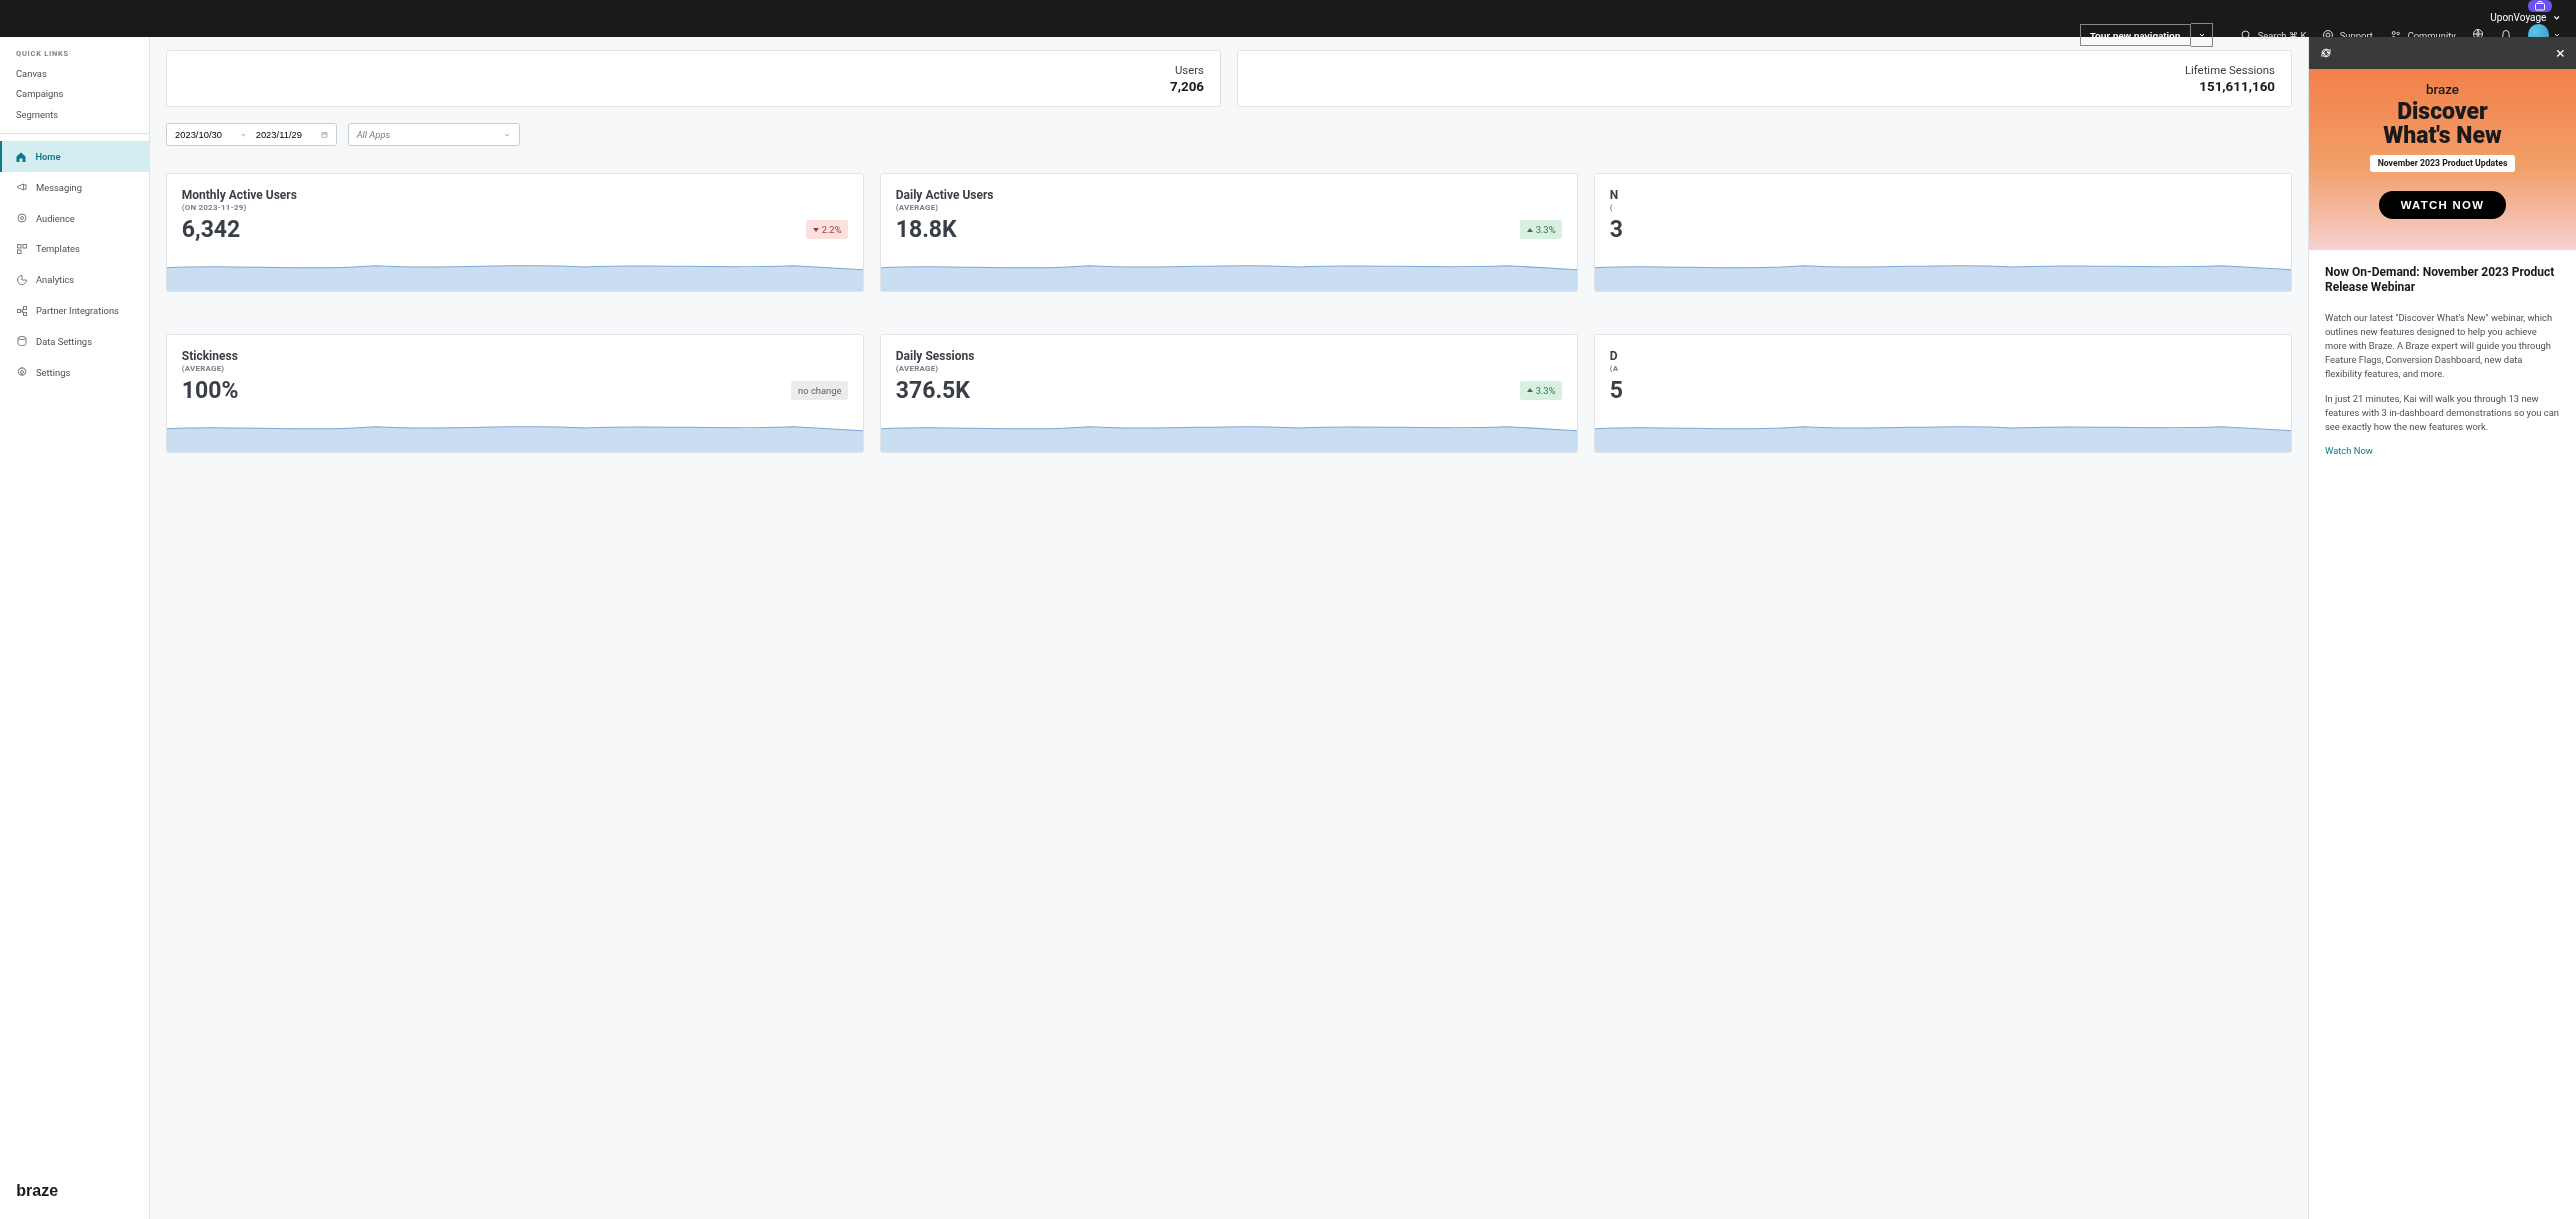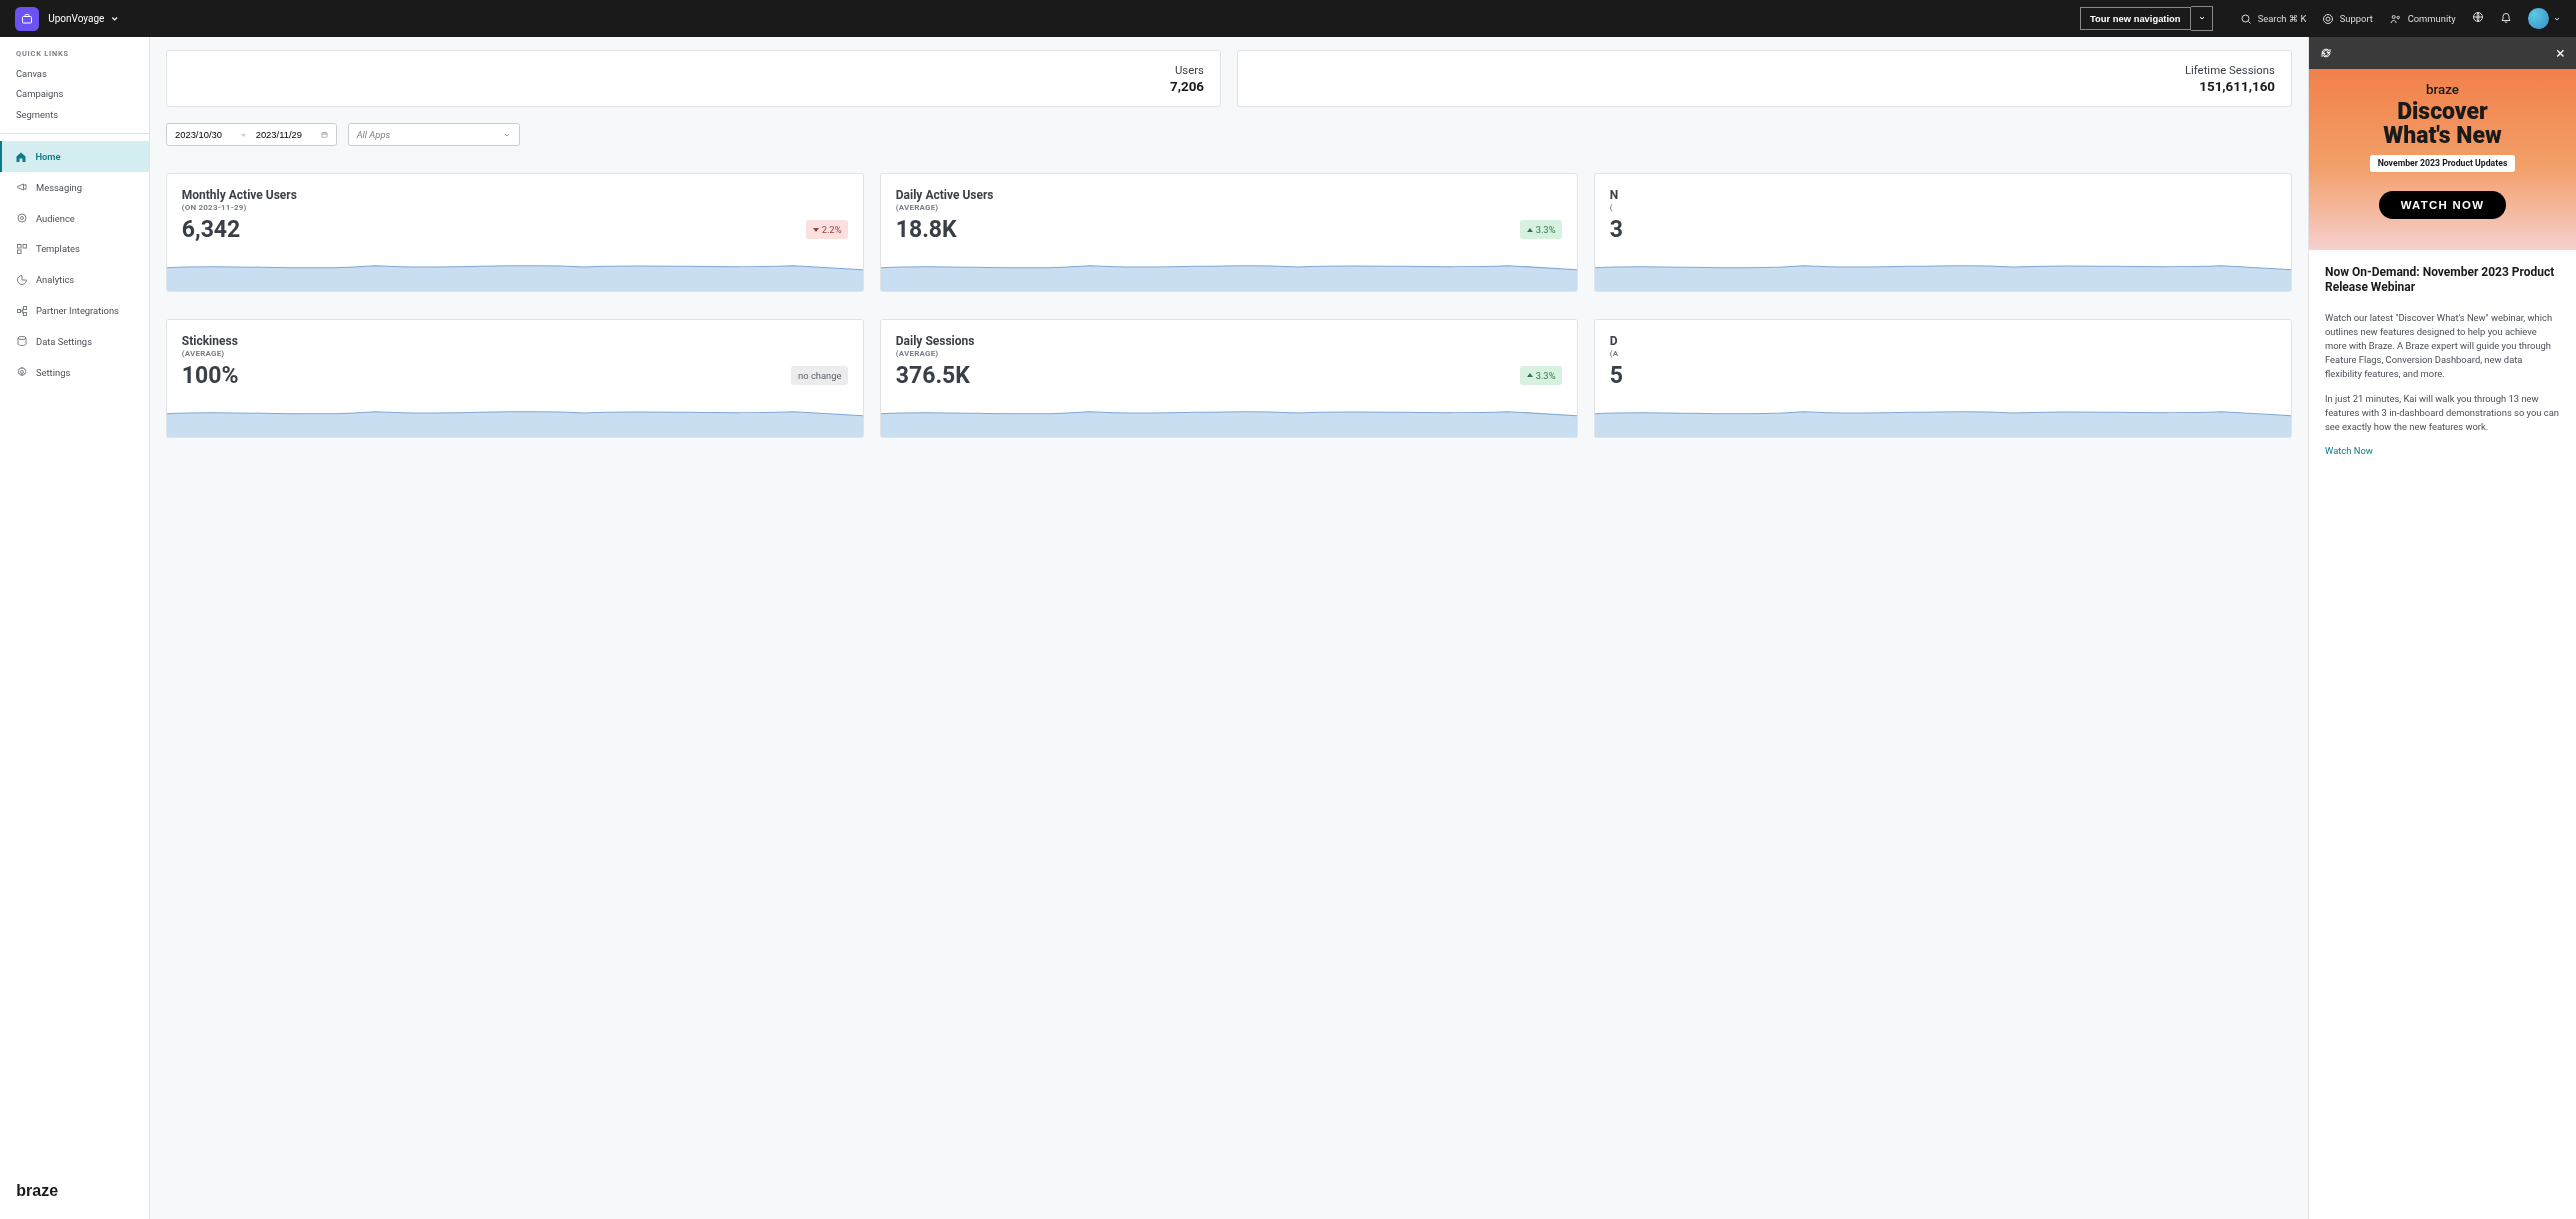--- a/index.html
+++ b/index.html
@@ -1,19 +1,19 @@
 <!DOCTYPE html>
 <html style="font-size:10.7px"><head>
 <meta charset="utf-8">
 <style>
 * { margin: 0; padding: 0; box-sizing: border-box; }
 body { font-family: -apple-system, BlinkMacSystemFont, "Segoe UI", Roboto, sans-serif; background: #f7f8f9; color: #1a1a1a; }
 
 
-.topnav { height: 37px; background: #1a1a1a; display: flex; align-items: center; padding: 0 14.8px; color: #fff; }
+.topnav { height: 37px; background: #1a1a1a; display: flex; align-items: flex-end; padding: 0 14.8px; color: #fff; flex-direction: column; }
 .logo-box { width: 24px; height: 24px; background: #6b52f2; border-radius: 5.4px; display: flex; align-items: center; justify-content: center; margin-right: 9.4px; }
 .workspace-btn { display: flex; align-items: center; gap: 5.4px; font-size: 10px; cursor: pointer; }
 .topnav-center { margin-left: auto; display: flex; align-items: center; gap: 8px; }
 .tour-btn { display: flex; align-items: center; }
 .tour-btn button { background: transparent; border: 0.7px solid #888; color: #fff; padding: 4.7px 9.4px; font-size: 9.4px; font-weight: 600; cursor: pointer; }
 .tour-btn .drop { border: 0.7px solid #888; border-left: none; padding: 4.7px 6.7px; cursor: pointer; }
 .topnav-right { display: flex; align-items: center; gap: 16px; margin-left: 19px; }
 .nav-item { display: flex; align-items: center; gap: 5.4px; font-size: 9.4px; color: #ddd; cursor: pointer; }
 .icon-btn { cursor: pointer; color: #ddd; }
 .avatar-wrap { display: flex; align-items: center; gap: 4px; cursor: pointer; }
@@ -37,21 +37,21 @@
 .top-stats { display: flex; gap: 16px; margin-bottom: 16px; text-align: right; }
 .stat-card { background: #fff; border: 0.7px solid #e0e2e5; border-radius: 2.7px; padding: 12px 16px; flex: 1; }
 .stat-card .lbl { font-size: 11.4px; color: #3a3f47; margin-bottom: 1.3px; }
 .stat-card .val { font-size: 13.4px; font-weight: 700; }
 
 .filters { display: flex; gap: 10.7px; margin-bottom: 27px; }
 .date-range { display: flex; align-items: center; background: #fff; border: 0.7px solid #c9ccd1; border-radius: 2.7px; padding: 5.4px 8px; font-size: 9.4px; gap: 9.4px; width: 171px; }
 .date-range input { border: none; width: 56px; font-size: 9.4px; outline: none; }
 .app-select { display: flex; align-items: center; justify-content: space-between; background: #fff; border: 0.7px solid #c9ccd1; border-radius: 2.7px; padding: 5.4px 8px; font-size: 9.4px; font-style: italic; color: #7a7f87; width: 172px; cursor: pointer; }
 
-.metric-row { display: flex; gap: 16px; margin-bottom: 27px; align-items: flex-end; }
+.metric-row { display: flex; gap: 16px; margin-bottom: 42px; align-items: flex-end; }
 .metric-card { background: #fff; border: 0.7px solid #e0e2e5; border-radius: 2.7px; flex: 1; min-width: 0; display: flex; flex-direction: column; }
 .metric-card .body { padding: 13.4px 14.8px 8px; }
 .metric-title { font-size: 12px; font-weight: 700; color: #3a3f47; }
 .metric-sub { font-size: 8px; font-weight: 700; letter-spacing: 0.2px; color: #7a7f87; margin-top: 1.3px; }
 .metric-val-row { display: flex; align-items: center; justify-content: space-between; margin-top: 4px; }
 .metric-val { font-size: 23px; font-weight: 700; color: #3a3f47; }
 .delta-badge { font-size: 9.4px; padding: 4px 6.7px; border-radius: 2.7px; display: flex; align-items: center; gap: 2.7px; }
 .delta-badge.neg { background: #fbe0e0; color: #9a3d3d; }
 .delta-badge.pos { background: #d8f0e0; color: #2f7a4f; }
 .delta-badge.none { background: #ececec; color: #5a5f67; }

